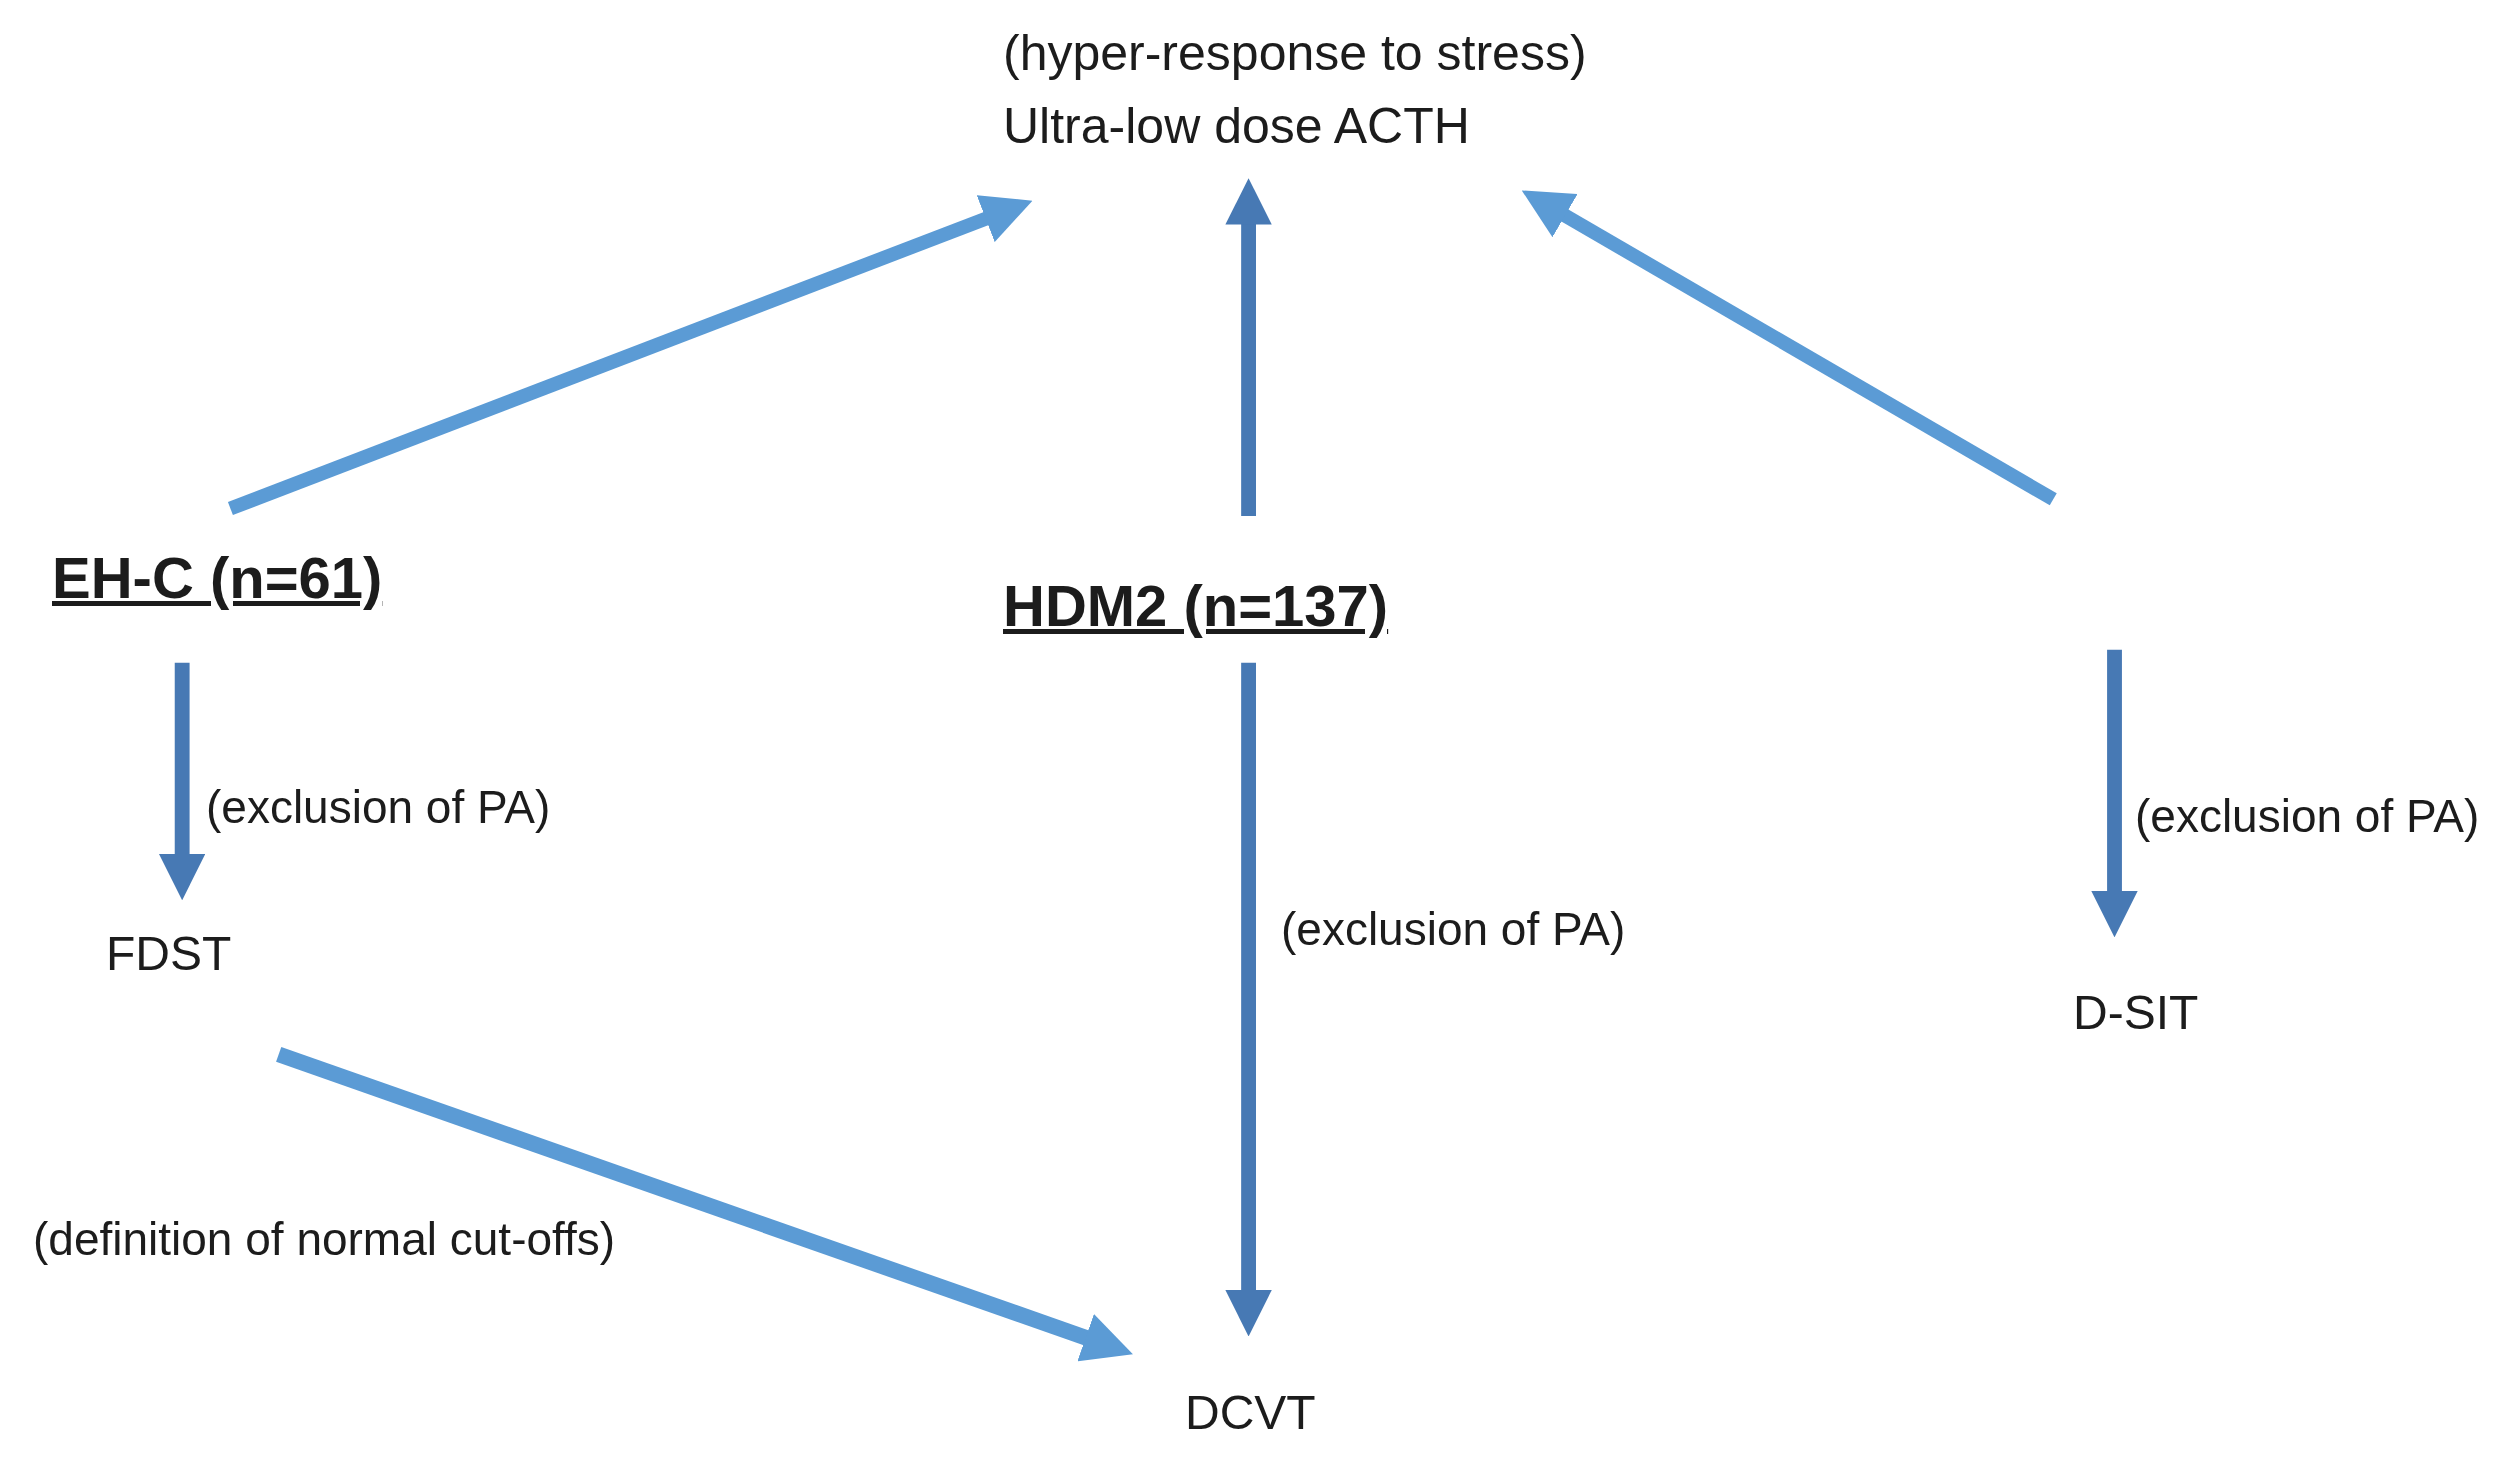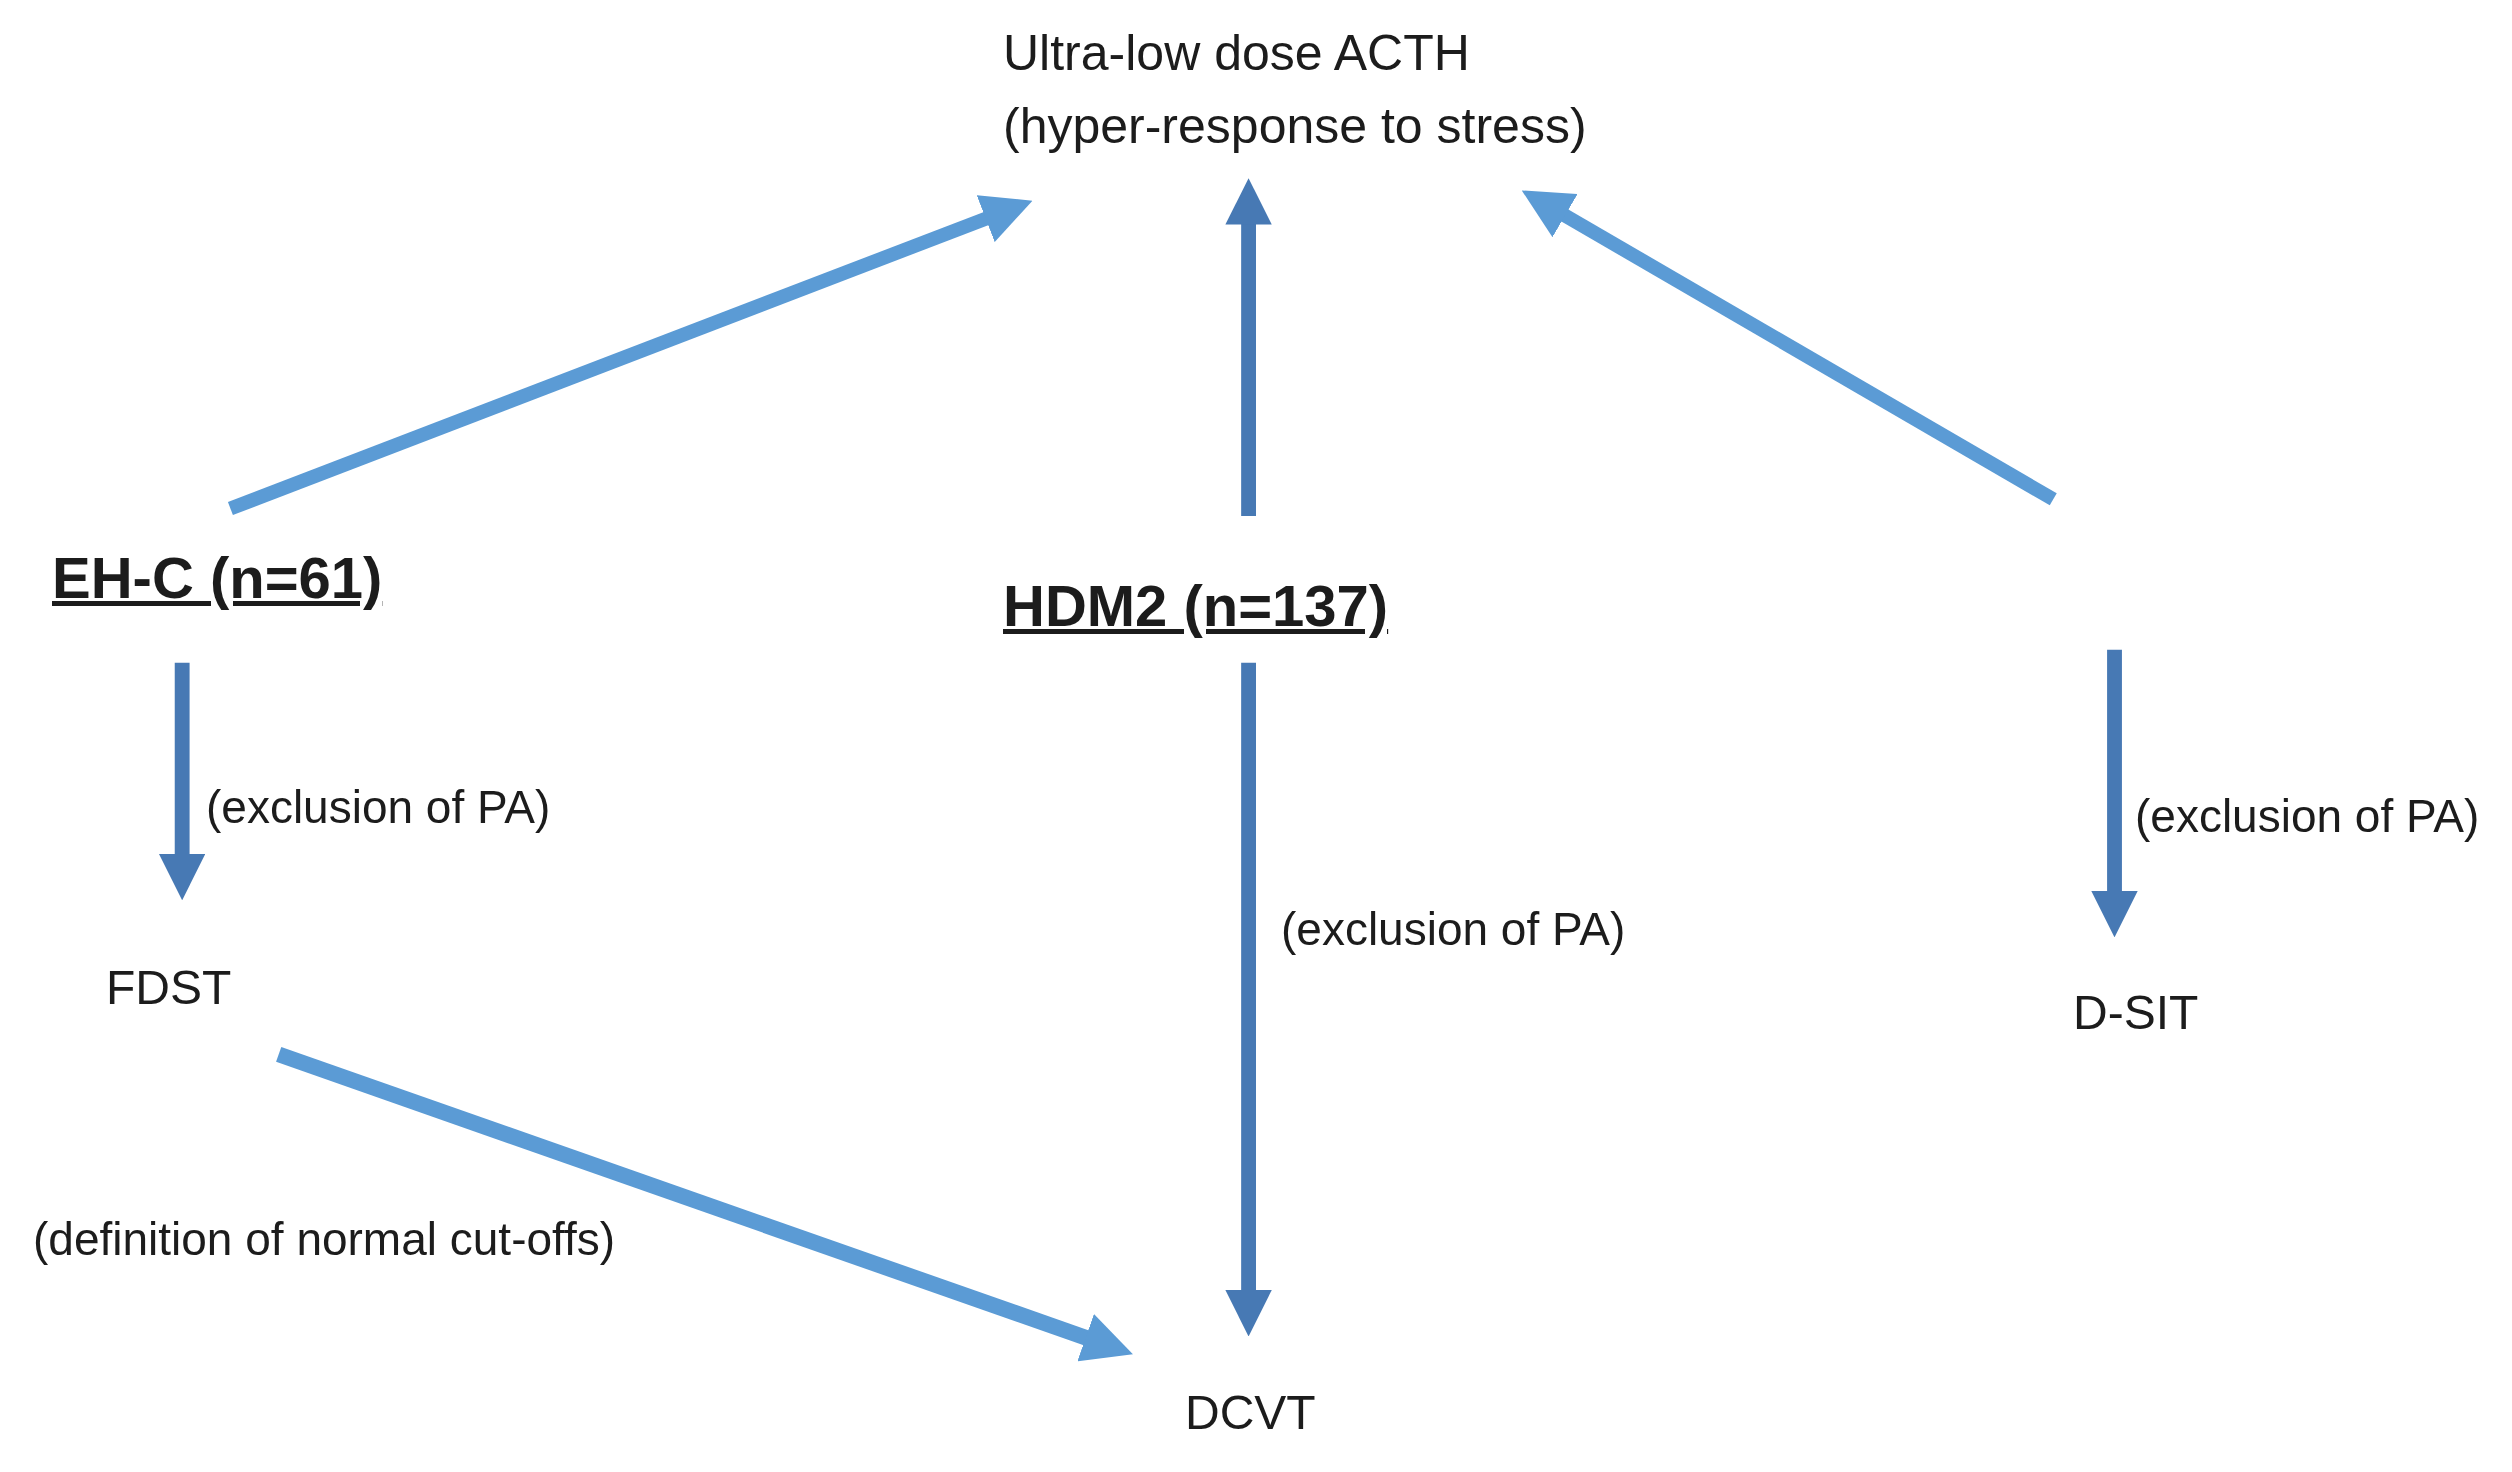--- a/index.html
+++ b/index.html
@@ -74,37 +74,37 @@
     <line x1="196" y1="714" x2="196" y2="950" class="arrow-straight" stroke-width="16" marker-end="url(#head-dark)"></line>
 
     <line x1="1345" y1="714" x2="1345" y2="1420" class="arrow-straight" stroke-width="16" marker-end="url(#head-dark)"></line>
 
     <line x1="2278" y1="700" x2="2278" y2="990" class="arrow-straight" stroke-width="16" marker-end="url(#head-dark)"></line>
 
     <line x1="300" y1="1136" x2="1200" y2="1452" class="arrow-diagonal" stroke-width="17" marker-end="url(#head-light)"></line>
   </svg>
 
   <div class="label title-block" style="left:1003px; top:16.7px;">
+    <div>(hyper-response to stress)</div>
     <div>Ultra-low dose ACTH</div>
-    <div>(hyper-response to stress)</div>
   </div>
 
   <div class="label group-label" style="left:52px; top:544px;">EH-C (n=61)</div>
 
   <div class="label group-label" style="left:1003px; top:572px;">HDM2 (n=137)</div>
 
 
   <div class="label edge-label" style="left:206px; top:780px;">(exclusion of PA)</div>
 
   <div class="label edge-label" style="left:1281px; top:902px;">(exclusion of PA)</div>
 
   <div class="label edge-label" style="left:2135px; top:789px;">(exclusion of PA)</div>
 
   <div class="label edge-label" style="left:33px; top:1212px;">(definition of normal cut-offs)</div>
 
-  <div class="label node-label" style="left:106px; top:960px;">FDST</div>
+  <div class="label node-label" style="left:106px; top:926px;">FDST</div>
 
   <div class="label node-label" style="left:2073px; top:973px;margin-top:12px;">D-SIT</div>
 
   <div class="label node-label" style="left:1185px; top:1385px;">DCVT</div>
 
 </div>
 
 
 </body></html>

